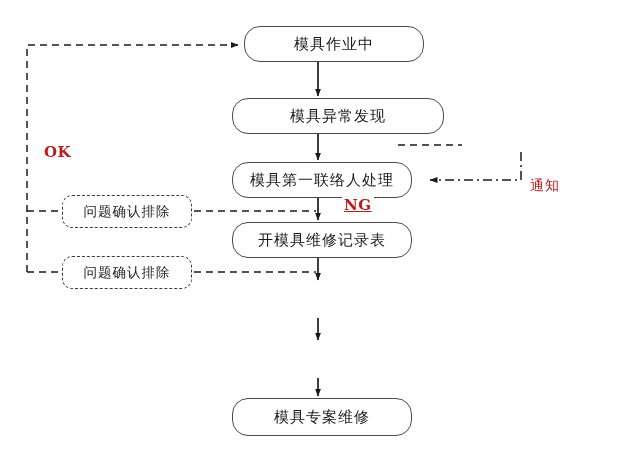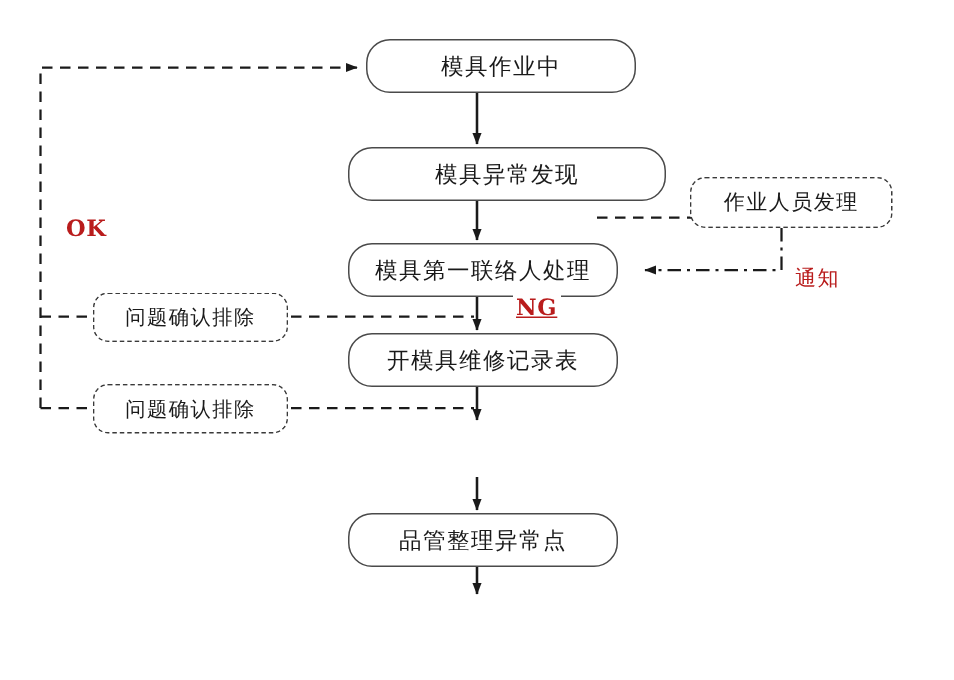--- a/index.html
+++ b/index.html
@@ -111,28 +111,25 @@
 
   <div class="node solid" style="left:232px; top:162px; width:180px; height:36px;font-family:Liberation Serif, serif;">
     <span>模具第一联络人处理</span>
   </div>
 
   <div class="node solid" style="left:232px; top:222px; width:180px; height:36px;">
     <span>开模具维修记录表</span>
   </div>
 
 
-  <div class="node solid" style="left:232px; top:342px; width:180px; height:36px;">
-    <span>品管整理异常点</span>
+
+  <div class="node solid" style="left:232px; top:398px; width:180px; height:38px;">
+    <span>模具专案维修</span>
   </div>
 
-
-  <div class="node dashed" style="left:460px; top:118px; width:135px; height:34px; font-size:14px;">
-    <span>作业人员发理</span>
-  </div>
 
   <div class="node dashed" style="left:62px; top:195px; width:130px; height:33px; font-size:13.5px;">
     <span>问题确认排除</span>
   </div>
 
   <div class="node dashed" style="left:62px; top:256px; width:130px; height:33px; font-size:13.5px;">
     <span>问题确认排除</span>
   </div>
 
   <span class="caption bold-latin" style="left:42px; top:143px;">OK</span>

